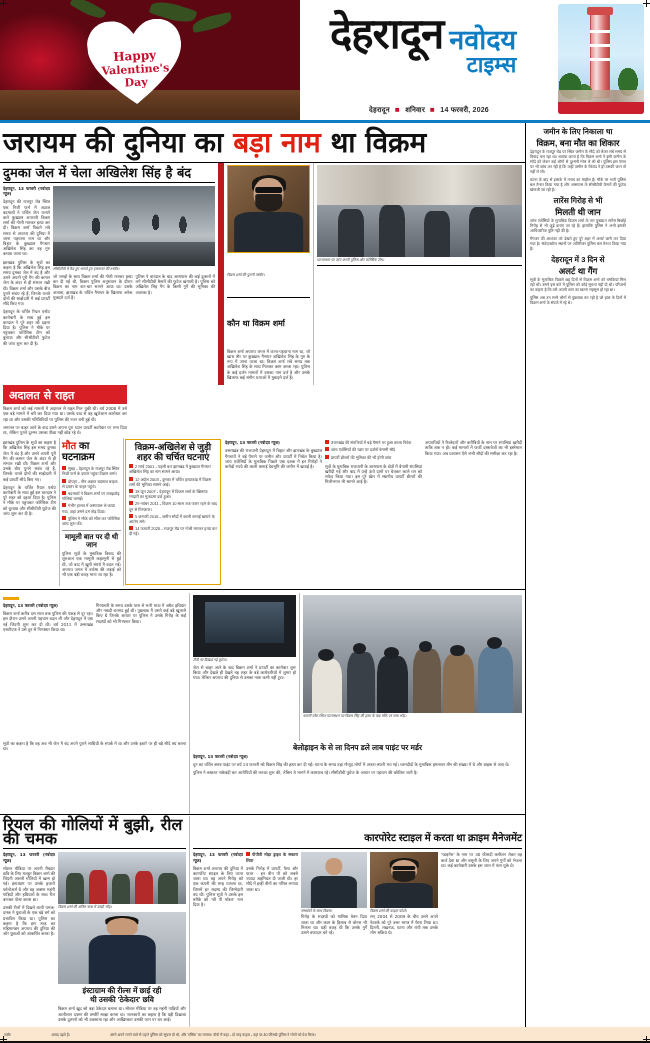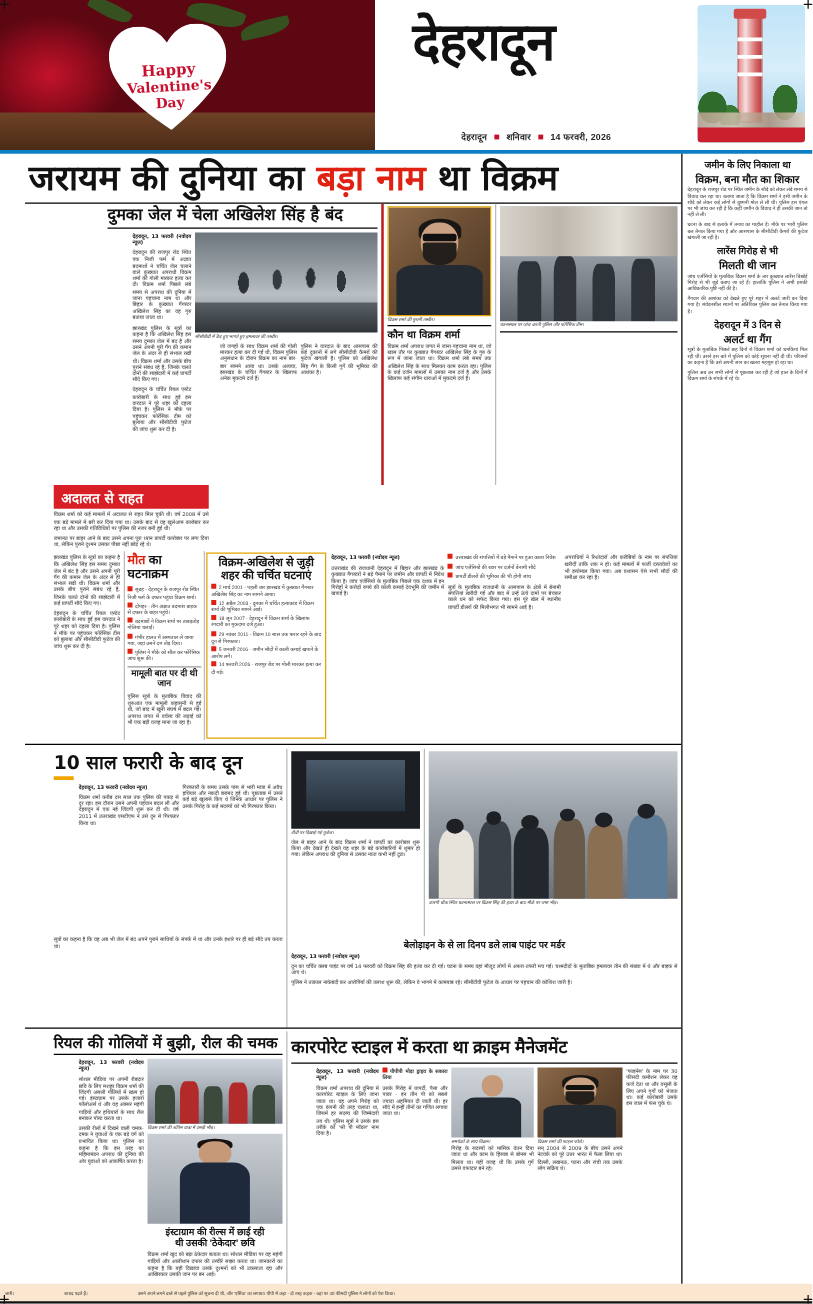--- a/index.html
+++ b/index.html
@@ -98,21 +98,21 @@
   .col-txt{
     font-size:4.1px;line-height:5.2px;text-align:justify;color:#333;
     font-family:"DejaVu Sans",sans-serif;
   }
   .col-txt p{margin:0 0 3px 0;}
   .drop{font-weight:bold;color:#111;}
 
   .sec-hl{
     font-family:"DejaVu Sans",sans-serif;font-weight:bold;color:#111;margin:0;
   }
-  .kicker{font-size:14px;font-weight:bold;text-align:left;margin:0 0 1px 0;}
+  .kicker{font-size:10px;font-weight:bold;text-align:right;margin:12px 0 1px 0;}
 
   
   .photo{position:relative;overflow:hidden;background:#8a8f95;}
   .cap{font-size:3.6px;line-height:5px;color:#333;padding:1px 0 0 0;font-style:italic;}
 
   .ph-cctv{background:linear-gradient(#6d757c 0%,#9aa2a8 38%,#b9bfc3 62%,#71787e 100%);}
   .ph-cctv:before{content:"";position:absolute;left:8%;top:26%;width:84%;height:40%;
     background:
       radial-gradient(ellipse 7px 14px at 22% 60%,#2c3238 0%,#2c3238 60%,transparent 62%),
       radial-gradient(ellipse 6px 13px at 44% 52%,#343a40 0%,#343a40 60%,transparent 62%),
@@ -186,21 +186,21 @@
   .rail-hl{font-weight:bold;font-size:7.5px;line-height:9px;text-align:center;margin:2px 0 1px;}
   .rail-txt{font-size:3.9px;line-height:5px;text-align:justify;color:#333;}
 
   .footer-band{height:14px;background:#fbe7cf;display:flex;align-items:center;
     font-size:3.6px;color:#333;padding:0 4px;gap:40px;}
   .footer-rule{height:2px;background:#111;}
   .crop-mark{position:absolute;width:7px;height:7px;}
   .crop-mark:before{content:"";position:absolute;left:3px;top:0;width:1px;height:7px;background:#111;}
   .crop-mark:after{content:"";position:absolute;left:0;top:3px;width:7px;height:1px;background:#111;}
 
-  .flex{display:flex;padding-left:20px;}
+  .flex{display:flex;}
   .fcol{display:flex;flex-direction:column;}
 </style>
 </head>
 <body>
 
 <div class="page">
 
   <div class="masthead">
     <div class="mh-roses">
       <div class="leaf" style="left:150px;top:4px;width:46px;height:16px;transform:rotate(18deg);"></div>
@@ -210,20 +210,24 @@
       <div class="heart">
         <span class="l1">Happy</span>
         <span>Valentine's</span>
         <span>Day</span>
       </div>
     </div>
 
     <div class="mh-title">
       <div class="mh-titlewrap">
         <div class="mh-main">देहरादून</div>
+        <div style="display:flex;flex-direction:column;margin-left:6px;margin-top:14px;">
+          <div class="mh-sub">नवोदय</div>
+          <div class="mh-sub2">टाइम्स</div>
+        </div>
       </div>
       <div class="mh-dateline">
         <span>देहरादून</span>
         <span class="dot">■</span>
         <span>शनिवार</span>
         <span class="dot">■</span>
         <span>14 फरवरी, 2026</span>
       </div>
     </div>
 
@@ -242,21 +246,21 @@
   <div class="flex" style="height:904px;">
 
     <div class="fcol" style="width:525px;">
 
       <div style="padding:4px 4px 3px 3px;border-bottom:1px solid #000;">
         <div class="lead-hl"><span>जरायम की दुनिया का </span><span class="hi">बड़ा नाम</span><span> था विक्रम</span></div>
       </div>
 
       <div class="flex" style="height:300px;">
 
-        <div class="fcol" style="width:224px;border-right:2px solid #b91c1c;padding:2px 3px;box-sizing:border-box;margin-left:43px;">
+        <div class="fcol" style="width:224px;border-right:6px solid #b91c1c;padding:2px 3px;box-sizing:border-box;">
           <div class="sec-hl" style="font-size:13px;line-height:15px;">दुमका जेल में चेला अखिलेश सिंह है बंद</div>
           <div class="hr-blk" style="margin:2px 0 3px;"></div>
           <div class="flex" style="gap:3px;">
             <div class="col-txt" style="width:47px;">
               <p><span class="drop">देहरादून, 13 फरवरी (नवोदय न्यूज)</span></p>
               <p>देहरादून की राजपुर रोड स्थित एक निजी फर्म में अज्ञात बदमाशों ने चर्चित जेल चलाने वाले कुख्यात अपराधी विक्रम शर्मा की गोली मारकर हत्या कर दी। विक्रम शर्मा पिछले लंबे समय से अपराध की दुनिया में जाना पहचाना नाम था और बिहार के कुख्यात गैंगस्टर अखिलेश सिंह का वह गुरु बताया जाता था।</p>
               <p>झारखंड पुलिस के सूत्रों का कहना है कि अखिलेश सिंह इस समय दुमका जेल में बंद है और उसने अपनी पूरी गैंग की कमान जेल के अंदर से ही संभाल रखी थी। विक्रम शर्मा और उसके बीच पुराने संबंध रहे हैं, जिनके चलते दोनों की साझेदारी में कई प्रापर्टी सौदे किए गए।</p>
               <p>देहरादून के चर्चित रियल एस्टेट कारोबारी के साथ हुई इस वारदात ने पूरे शहर को दहला दिया है। पुलिस ने मौके पर पहुंचकर फोरेंसिक टीम को बुलाया और सीसीटीवी फुटेज की जांच शुरू कर दी है।</p>
             </div>
             <div style="flex:1;">
@@ -267,21 +271,21 @@
                   <p>जो जगहों के साथ विक्रम शर्मा की गोली मारकर हत्या कर दी गई थी, विक्रम पुलिस अनुसंधान के दौरान विक्रम का नाम बार-बार सामने आया था। उसके अलावा, झारखंड के चर्चित गैंगस्टर के खिलाफ अनेक मुकदमे दर्ज हैं।</p>
                 </div>
                 <div class="col-txt" style="flex:1;">
                   <p>पुलिस ने वारदात के बाद आसपास की कई दुकानों में लगे सीसीटीवी कैमरों की फुटेज खंगाली है। पुलिस को अखिलेश सिंह गैंग के किसी गुर्गे की भूमिका की आशंका है।</p>
                 </div>
               </div>
             </div>
           </div>
         </div>
 
-        <div class="fcol" style="width:90px;border-right:1px solid #bbb;padding:2px 3px;box-sizing:border-box;">
+        <div class="fcol" style="width:90px;border-right:1px solid #bbb;padding:2px 3px;box-sizing:border-box;justify-content:space-between;">
           <div class="photo ph-portrait" style="height:88px;border:1px solid #e2a300;box-sizing:border-box;">
             <div class="hair"></div>
               <div class="head"></div>
             <div class="glasses"></div>
               <div class="beard"></div>
               <div class="body"></div>
           </div>
           <div class="cap">विक्रम शर्मा की पुरानी तस्वीर।</div>
           <div class="hr-blk" style="margin:1px 0 2px;"></div>
           <div class="sec-hl" style="font-size:8px;line-height:9px;">कौन था विक्रम शर्मा</div>
@@ -370,21 +374,20 @@
             <p>अपराधियों ने रिश्तेदारों और करीबियों के नाम पर संपत्तियां खरीदीं ताकि शक न हो। कई मामलों में फर्जी दस्तावेजों का भी इस्तेमाल किया गया। अब प्रशासन ऐसे सभी सौदों की समीक्षा कर रहा है।</p>
           </div>
         </div>
       </div>
 
       <div class="hr-blk" style="margin:3px 0 0;"></div>
 
       <div class="flex" style="height:200px;margin-top:3px;">
         <div class="fcol" style="width:190px;padding:2px 3px;box-sizing:border-box;border-right:1px solid #bbb;">
           <div class="sec-hl" style="font-size:15px;line-height:18px;">
-            <div>10 साल फरारी के बाद दून</div>
           </div>
           <div class="goldbar" style="width:16px;margin:2px 0 3px;"></div>
           <div class="flex" style="gap:3px;">
             <div class="col-txt" style="flex:1;">
               <p><span class="drop">देहरादून, 13 फरवरी (नवोदय न्यूज)</span></p>
               <p>विक्रम शर्मा करीब दस साल तक पुलिस की पकड़ से दूर रहा। इस दौरान उसने अपनी पहचान बदल ली और देहरादून में एक नई जिंदगी शुरू कर दी थी। वर्ष 2011 में उत्तराखंड एसटीएफ ने उसे दून से गिरफ्तार किया था।</p>
             </div>
             <div class="col-txt" style="flex:1;">
               <p>गिरफ्तारी के समय उसके पास से भारी मात्रा में अवैध हथियार और नकदी बरामद हुई थी। पूछताछ में उसने कई बड़े खुलासे किए थे जिनके आधार पर पुलिस ने उसके गिरोह के कई सदस्यों को भी गिरफ्तार किया।</p>
             </div>
@@ -432,21 +435,21 @@
             <p>पुलिस ने तत्काल नाकेबंदी कर आरोपियों की तलाश शुरू की, लेकिन वे भागने में कामयाब रहे। सीसीटीवी फुटेज के आधार पर पहचान की कोशिश जारी है।</p>
           </div>
         </div>
       </div>
 
       <div class="hr-blk"></div>
 
       <div class="flex" style="height:236px;margin-top:2px;">
 
         <div class="fcol" style="width:190px;padding:2px 3px;box-sizing:border-box;border-right:1px solid #bbb;">
-          <div class="sec-hl" style="font-size:12px;line-height:14px;">रियल की गोलियों में बुझी, रील की चमक</div>
+          <div class="sec-hl" style="font-size:16px;line-height:14px;">रियल की गोलियों में बुझी, रील की चमक</div>
           <div class="hr-blk" style="margin:2px 0 3px;"></div>
           <div class="flex" style="gap:3px;">
             <div class="col-txt" style="width:52px;">
               <p><span class="drop">देहरादून, 13 फरवरी (नवोदय न्यूज)</span></p>
               <p>सोशल मीडिया पर अपनी रौबदार छवि के लिए मशहूर विक्रम शर्मा की जिंदगी असली गोलियों में खत्म हो गई। इंस्टाग्राम पर उसके हजारों फॉलोअर्स थे और वह अक्सर महंगी गाड़ियों और हथियारों के साथ रील बनाकर पोस्ट करता था।</p>
               <p>उसकी रीलों में दिखने वाली चमक-दमक ने युवाओं के एक बड़े वर्ग को प्रभावित किया था। पुलिस का कहना है कि इस तरह का महिमामंडन अपराध की दुनिया की ओर युवाओं को आकर्षित करता है।</p>
             </div>
             <div class="fcol" style="flex:1;">
               <div class="photo ph-police" style="height:52px;">
                 <div class="p" style="left:6%;width:14%;height:60%;"></div>

